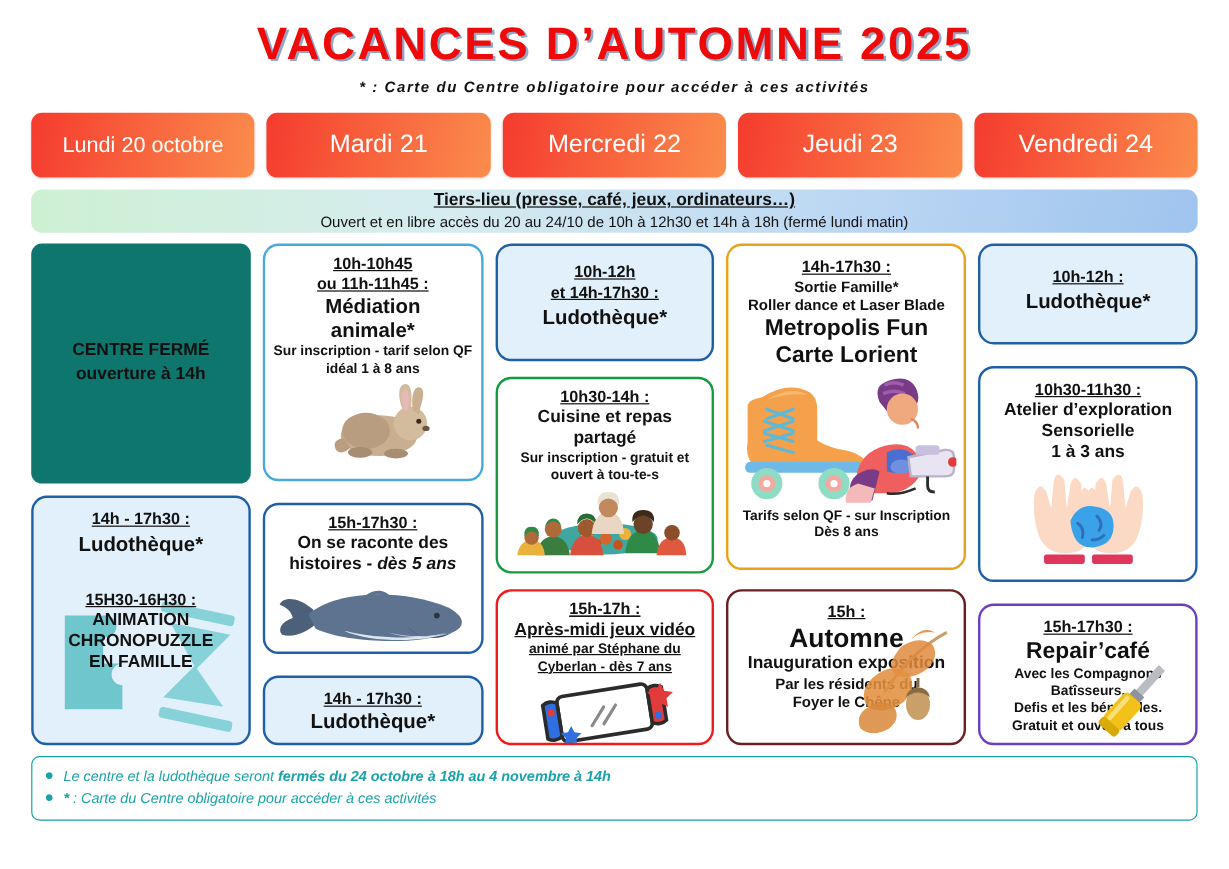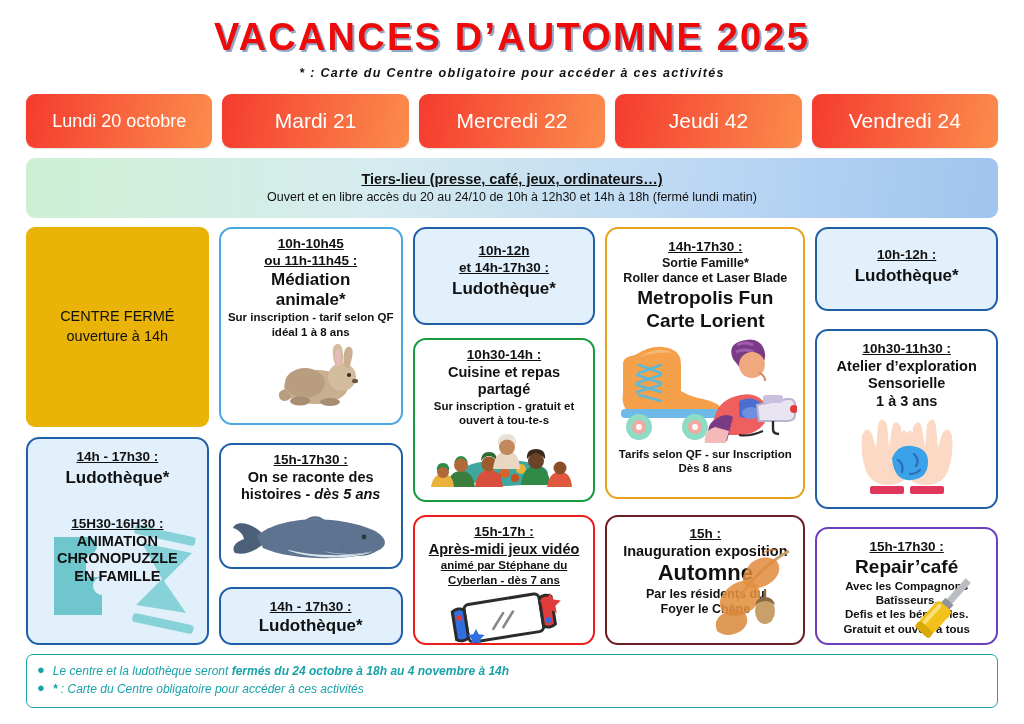--- a/index.html
+++ b/index.html
@@ -37,21 +37,21 @@
     background:linear-gradient(100deg,#f53b2e 0%,#f8603c 45%,#fb8c4c 100%);
     color:#fff;font-weight:normal;font-size:21px;
     display:flex;align-items:center;justify-content:center;
     text-align:center;line-height:1.12;
     box-shadow:0 1px 2px rgba(0,0,0,.12);
   }
   .day.two-line{font-size:18px;}
 
   
   .banner{
-    margin:10px 26px 0 26px;height:60px;border-radius:9px;
+    margin:10px 26px 0 26px;height:36px;border-radius:9px;
     background:linear-gradient(95deg,#cdf0d3 0%,#d6ecef 35%,#bcd7f3 70%,#9fc4ee 100%);
     display:flex;flex-direction:column;align-items:center;justify-content:center;
     gap:3px;
   }
   .banner-title{font-size:14.5px;font-weight:bold;text-decoration:underline;}
   .banner-sub{font-size:12.5px;}
 
   
   .grid{
     display:flex;gap:10px;padding:0 26px;margin-top:9px;
@@ -75,23 +75,23 @@
   .b-blue{border:2.5px solid #1f5fa8;}
   .b-lblue{border:2.5px solid #4aa8de;text-align:center;}
   .b-green{border:2.5px solid #169b3f;}
   .b-red{border:2.5px solid #ee1b1b;}
   .b-orange{border:2.5px solid #e8a21b;}
   .b-maroon{border:2.5px solid #6b1f23;}
   .b-purple{border:2.5px solid #6b3fbd;}
   .fill-lblue{background:#e2f0fb;}
 
   .closed{
-    background:#eab308;border-radius:9px;
+    background:#0f766e;border-radius:9px;
     display:flex;flex-direction:column;align-items:center;justify-content:center;
-    font-size:14.5px;font-weight:normal;line-height:1.35;text-align:center;
+    font-size:14.5px;font-weight:bold;line-height:1.35;text-align:center;
   }
 
   
   .art{display:block;margin:2px auto 0 auto;}
   .art-abs{position:absolute;}
 
   
   .footer{
     margin:9px 26px 0 26px;
     border:1.6px solid #18a3a8;border-radius:7px;
@@ -111,21 +111,21 @@
 
   <div class="title-wrap">
     <h1 class="title">VACANCES D’AUTOMNE 2025</h1>
     <div class="subtitle">* : Carte du Centre obligatoire pour accéder à ces activités</div>
   </div>
 
   <div class="days">
     <div class="day two-line">Lundi 20 octobre</div>
     <div class="day">Mardi 21</div>
     <div class="day">Mercredi 22</div>
-    <div class="day">Jeudi 42</div>
+    <div class="day">Jeudi 23</div>
     <div class="day">Vendredi 24</div>
   </div>
 
   <div class="banner">
     <div class="banner-title">Tiers-lieu  (presse, café, jeux, ordinateurs…)</div>
     <div class="banner-sub">Ouvert et en libre accès du 20 au 24/10 de 10h à 12h30 et 14h à 18h (fermé lundi matin)</div>
   </div>
 
   <div class="grid">
 
@@ -346,22 +346,22 @@
         </svg>
 
         <div class="note" style="margin-top:4px;">Tarifs selon QF - sur Inscription</div>
         <div class="note">Dès 8 ans</div>
       </div>
 
       <div class="spacer"></div>
 
       <div class="card b-maroon" style="height:130px;padding-top:9px;">
         <div class="time">15h :</div>
+        <div class="name" style="font-size:22px;">Automne</div>
         <div class="name sm">Inauguration exposition</div>
-        <div class="name" style="font-size:22px;">Automne</div>
         <div class="note" style="font-size:12.5px;">Par les résidents du</div>
         <div class="note" style="font-size:12.5px;">Foyer le Chêne</div>
         <svg class="art-abs" style="right:0px;top:16px;" width="110" height="112" viewBox="0 0 110 112">
           <g>
             <path d="M96 18 q-30 16 -52 50" stroke="#c9a06a" stroke-width="2.6" fill="none"></path>
             <path d="M58 30 q14 -10 26 -2 q6 10 -4 20 q-12 10 -26 6 q-10 -8 4 -24 z" fill="#e08a3c" opacity=".85"></path>
             <path d="M66 24 q10 -12 20 -6 q-12 -2 -20 6 z" fill="#d97a2c" opacity=".8"></path>
             <path d="M34 56 q16 -14 30 -4 q8 12 -4 24 q-16 12 -30 4 q-8 -12 4 -24 z" fill="#e2903f" opacity=".88"></path>
             <path d="M28 82 q14 -10 24 -2 q6 10 -4 18 q-14 8 -24 0 q-4 -10 4 -16 z" fill="#d9873a" opacity=".85"></path>
             <ellipse cx="72" cy="78" rx="10" ry="13" fill="#c9a06a"></ellipse>

